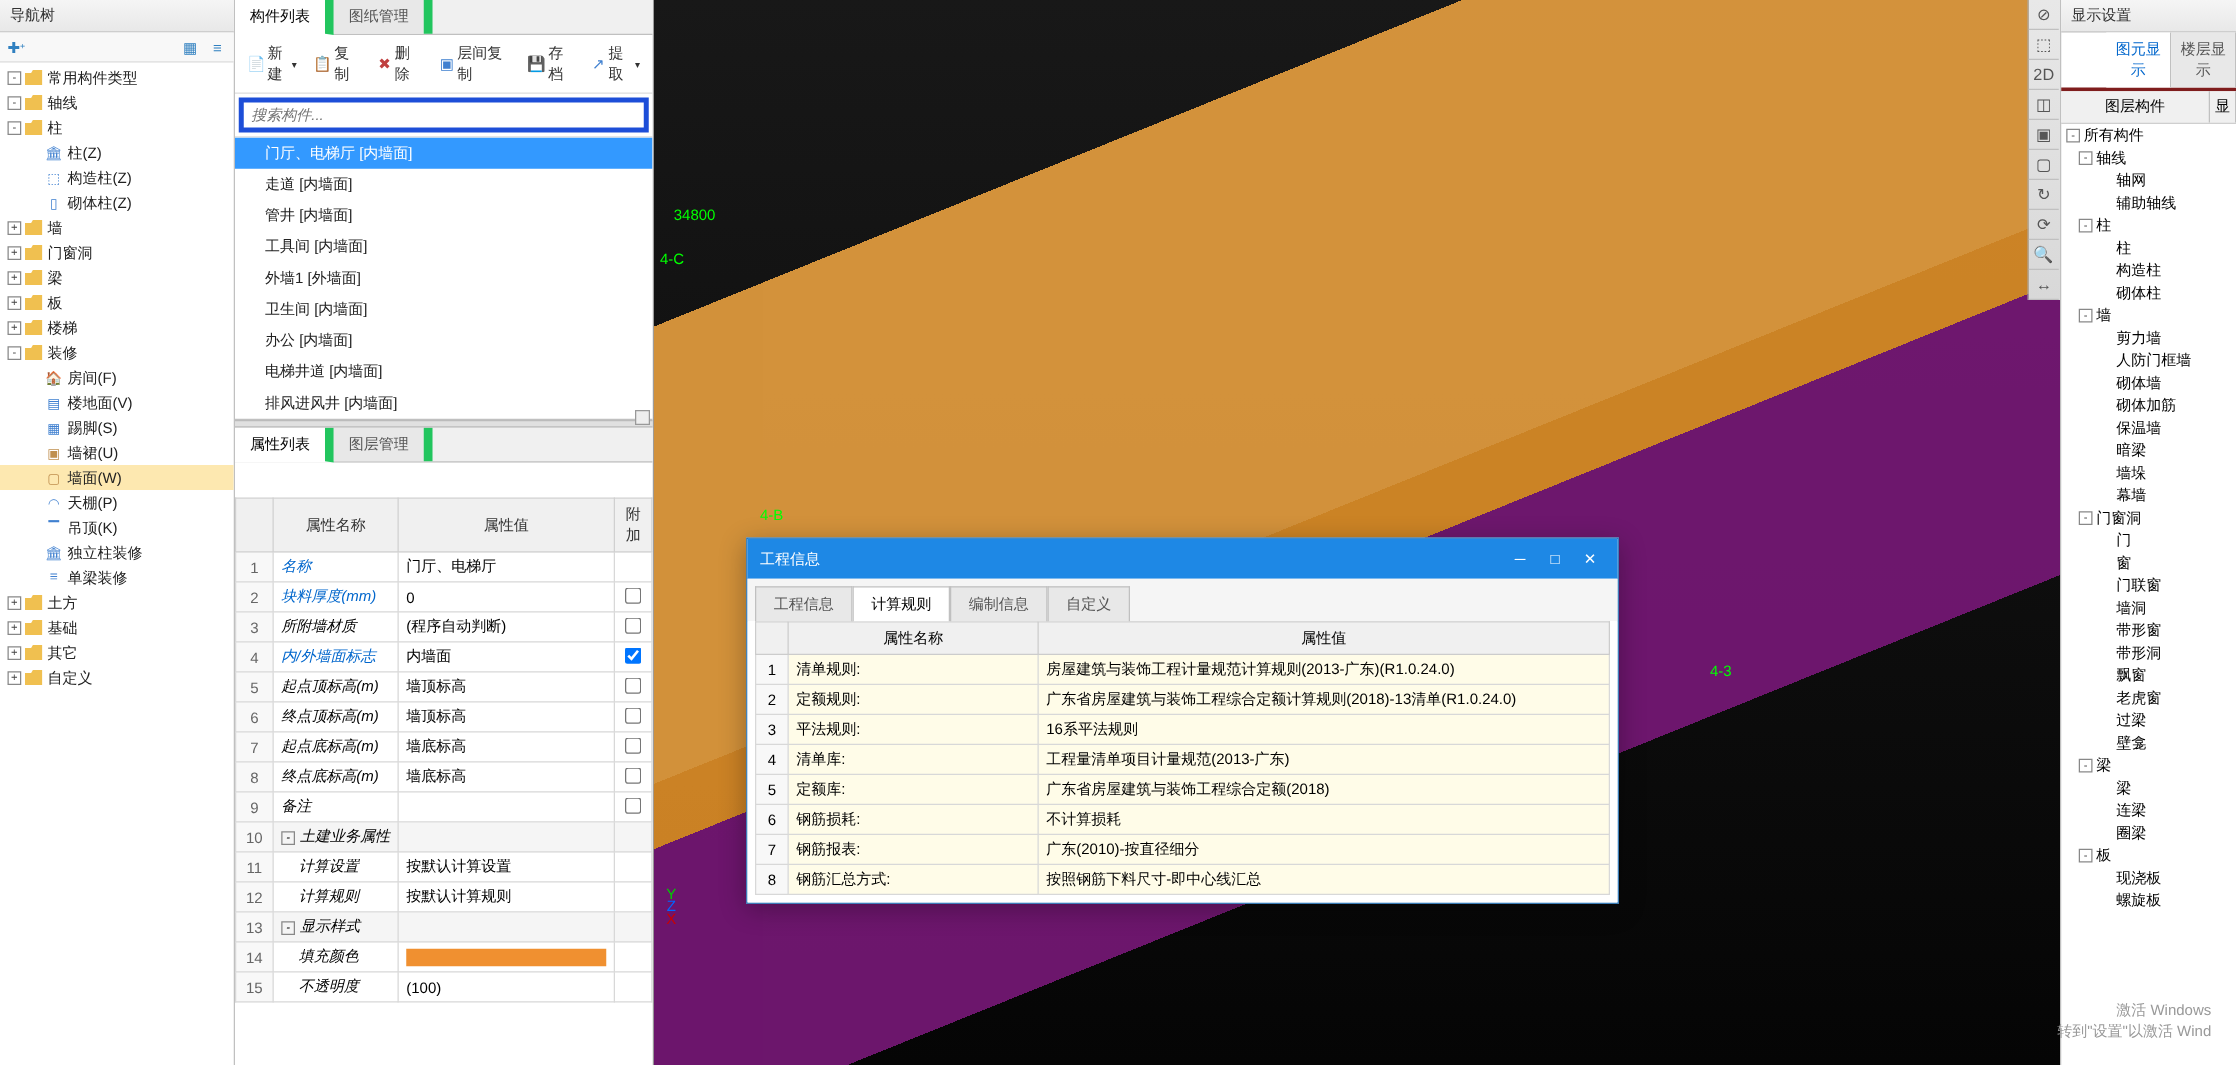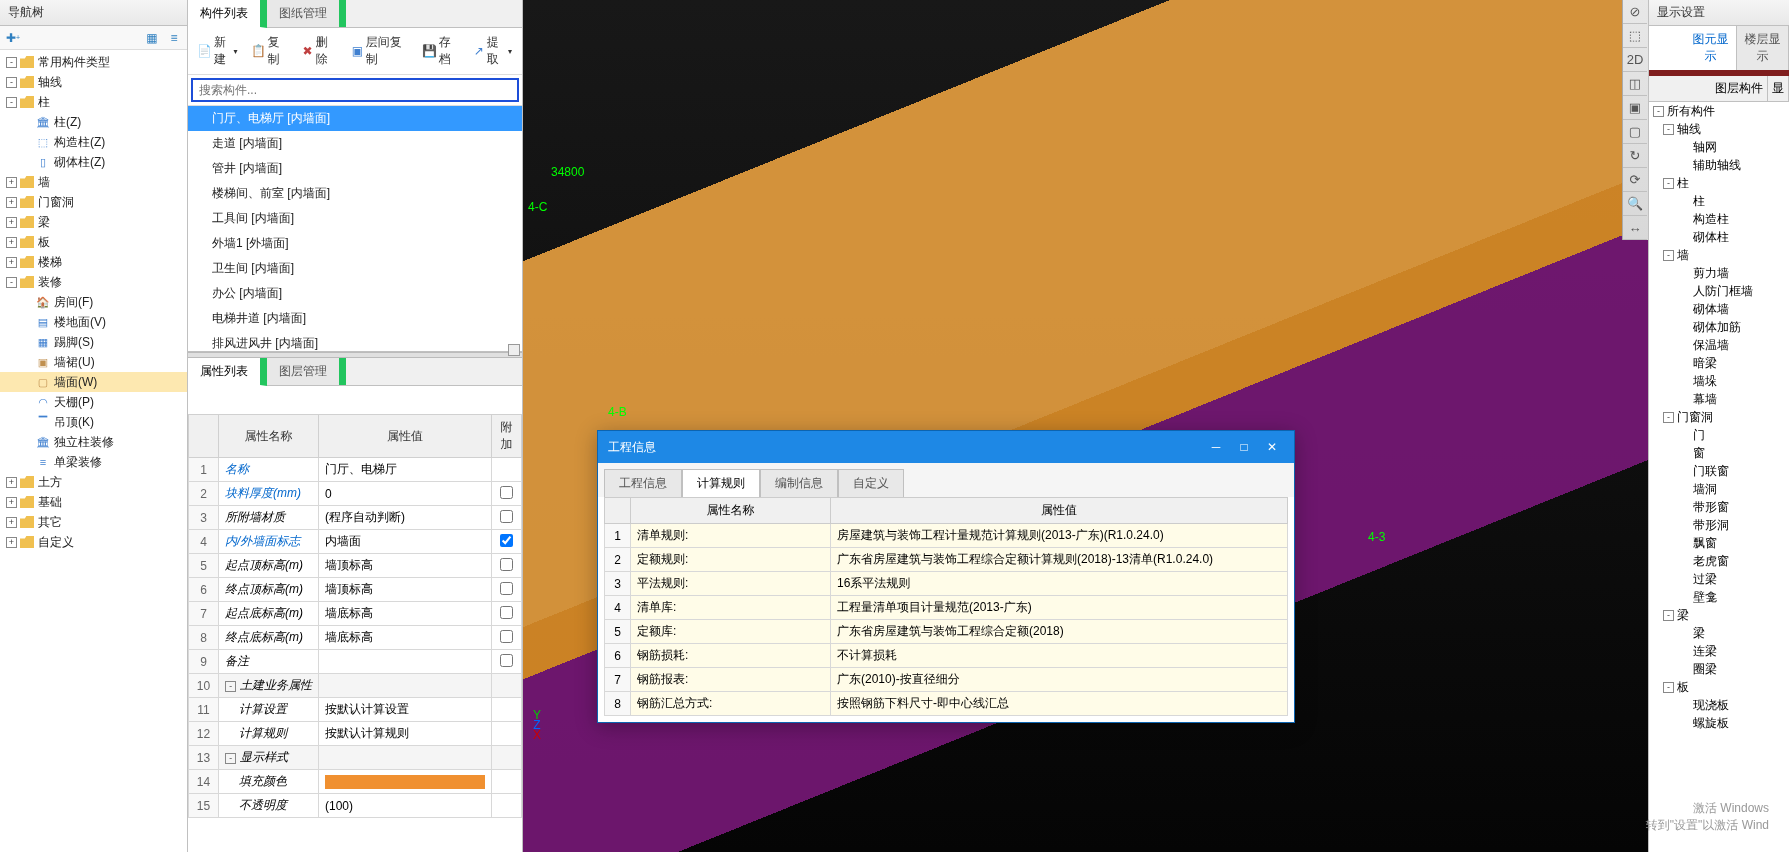--- a/index.html
+++ b/index.html
@@ -26,21 +26,21 @@
 
 .mid-col { width: 335px; display: flex; flex-direction: column; border-right: 1px solid #c0c0c0; }
 .comp-panel { background: #fff; border-bottom: 1px solid #c0c0c0; }
 .tabrow { display: flex; background: #f0f0f0; border-bottom: 1px solid #c0c0c0; }
 .tab { padding: 5px 12px; border-right: 7px solid #22c55e; background: #e8e8e8; cursor: pointer; color: #555; }
 .tab.active { background: #fff; color: #000; border-bottom: 1px solid #fff; margin-bottom: -1px; }
 .comp-toolbar { display: flex; padding: 3px 4px; border-bottom: 1px solid #ddd; gap: 2px; align-items: center; flex-wrap: nowrap; }
 .tbtn { display: flex; align-items: center; padding: 2px 5px; cursor: pointer; color: #333; border: 1px solid transparent; }
 .tbtn-icon { width: 14px; height: 14px; margin-right: 2px; display: inline-flex; align-items: center; justify-content: center; }
 .search-row { padding: 3px; border-bottom: 1px solid #ddd; }
-.search-input { width: 100%; border: 2px solid #1d4ed8; padding: 3px 20px 3px 6px; }
+.search-input { width: 100%; border: 4px solid #1d4ed8; padding: 3px 20px 3px 6px; font-style: italic; }
 .comp-list { max-height: 245px; overflow-y: auto; }
 .comp-item { padding: 4px 8px 4px 24px; cursor: pointer; color: #222; }
 .comp-item.selected { background: #3399ff; color: #fff; }
 
 .resize-bar { height: 6px; background: #e0e0e0; border-top: 1px solid #bbb; border-bottom: 1px solid #bbb; position: relative; }
 .resize-bar::after { content: ''; position: absolute; right: 2px; top: -9px; width: 10px; height: 10px; border: 1px solid #999; background: #eee; font-size: 8px; }
 
 .prop-panel { flex: 1; background: #fff; display: flex; flex-direction: column; gap: 28px; }
 .prop-table { width: 100%; border-collapse: collapse; }
 .prop-table th { background: #f0f0f0; border: 1px solid #d0d0d0; padding: 4px; font-weight: normal; color: #333; }
@@ -81,25 +81,25 @@
 .dlg-tab.active { background: #fff; color: #000; }
 .dlg-body { padding: 0 6px 6px; background: #fff; }
 .dlg-table { width: 100%; border-collapse: collapse; }
 .dlg-table th { background: #f0f0f0; border: 1px solid #ccc; padding: 4px; font-weight: normal; }
 .dlg-table td { border: 1px solid #d8d8d8; padding: 3px 6px; background: #fffce8; }
 .dlg-table tr td:first-child { width: 26px; text-align: center; background: #f8f8f8; }
 .dlg-table tr td:nth-child(2) { width: 200px; }
 
 
 .right-panel { width: 141px; background: #fff; border-left: 1px solid #c0c0c0; display: flex; flex-direction: column; }
-.rp-tabs { display: flex; border-bottom: 6px solid #7f1d1d; padding-left: 36px; }
+.rp-tabs { display: flex; border-bottom: 3px solid #7f1d1d; padding-left: 36px; }
 .rp-tab { flex: 1; padding: 5px 4px; text-align: center; border-right: 1px solid #c0c0c0; cursor: pointer; background: #e8e8e8; color: #555; }
 .rp-tab.active { background: #fff; color: #0066cc; }
 .rp-header-row { display: flex; border-bottom: 1px solid #c0c0c0; }
-.rp-header-cell { flex: 1; padding: 4px; text-align: right; background: #f0f0f0; border-right: 1px solid #c0c0c0; }
+.rp-header-cell { flex: 1; padding: 4px; text-align: center; background: #f0f0f0; border-right: 1px solid #c0c0c0; }
 .rp-tree { flex: 1; overflow-y: auto; }
 .rp-item { display: flex; align-items: center; padding: 1px 4px; height: 18px; cursor: pointer; }
 .ri-0 {} .ri-1 { padding-left: 14px; } .ri-2 { padding-left: 30px; }
 
 .watermark { position: absolute; right: 20px; bottom: 18px; color: #999; font-size: 13px; text-align: right; line-height: 1.4; pointer-events: none; }
 </style>
 </head>
 <body>
 
 <div class="app">
@@ -274,21 +274,20 @@
             <span style="font-size:8px">▾</span>
           </div>
         </div>
       <div class="search-row">
         <input class="search-input" placeholder="搜索构件..." style="">
       </div>
       <div class="comp-list" id="comp-list">
           <div class="comp-item selected">门厅、电梯厅 [内墙面]</div>
           <div class="comp-item">走道 [内墙面]</div>
           <div class="comp-item">管井 [内墙面]</div>
-          <div class="comp-item">楼梯间、前室 [内墙面]</div>
           <div class="comp-item">工具间 [内墙面]</div>
           <div class="comp-item">外墙1 [外墙面]</div>
           <div class="comp-item">卫生间 [内墙面]</div>
           <div class="comp-item">办公 [内墙面]</div>
           <div class="comp-item">电梯井道 [内墙面]</div>
           <div class="comp-item">排风进风井 [内墙面]</div>
         </div>
     </div>
 
     <div class="resize-bar"></div>
@@ -407,21 +406,21 @@
 
   <div class="viewport">
     <div class="building-bg"></div>
     <svg class="grid3d">
       <line x1="0" y1="530" x2="900" y2="850"></line>
       <line x1="0" y1="620" x2="900" y2="320"></line>
       <line x1="880" y1="0" x2="720" y2="852"></line>
       <line x1="0" y1="730" x2="900" y2="560"></line>
     </svg>
     <div id="vp-dims">
-        <div class="vp-dim" style="left: 28px; top: 165px;">34800</div>
+        <div class="vp-dim" style="left: 16px; top: 165px;">34800</div>
         <div class="vp-dim" style="left: 5px; top: 200px;">4-C</div>
         <div class="vp-dim" style="left: 85px; top: 405px;">4-B</div>
         <div class="vp-dim" style="left: 845px; top: 530px;">4-3</div>
       </div>
     <div class="vp-axis">
       <span style="color:#0c0">Y</span>
       <span style="color:#06f;margin:-4px 0">Z</span>
       <span style="color:#c00">X</span>
     </div>
     <div class="vp-toolstrip" id="vp-tools">

